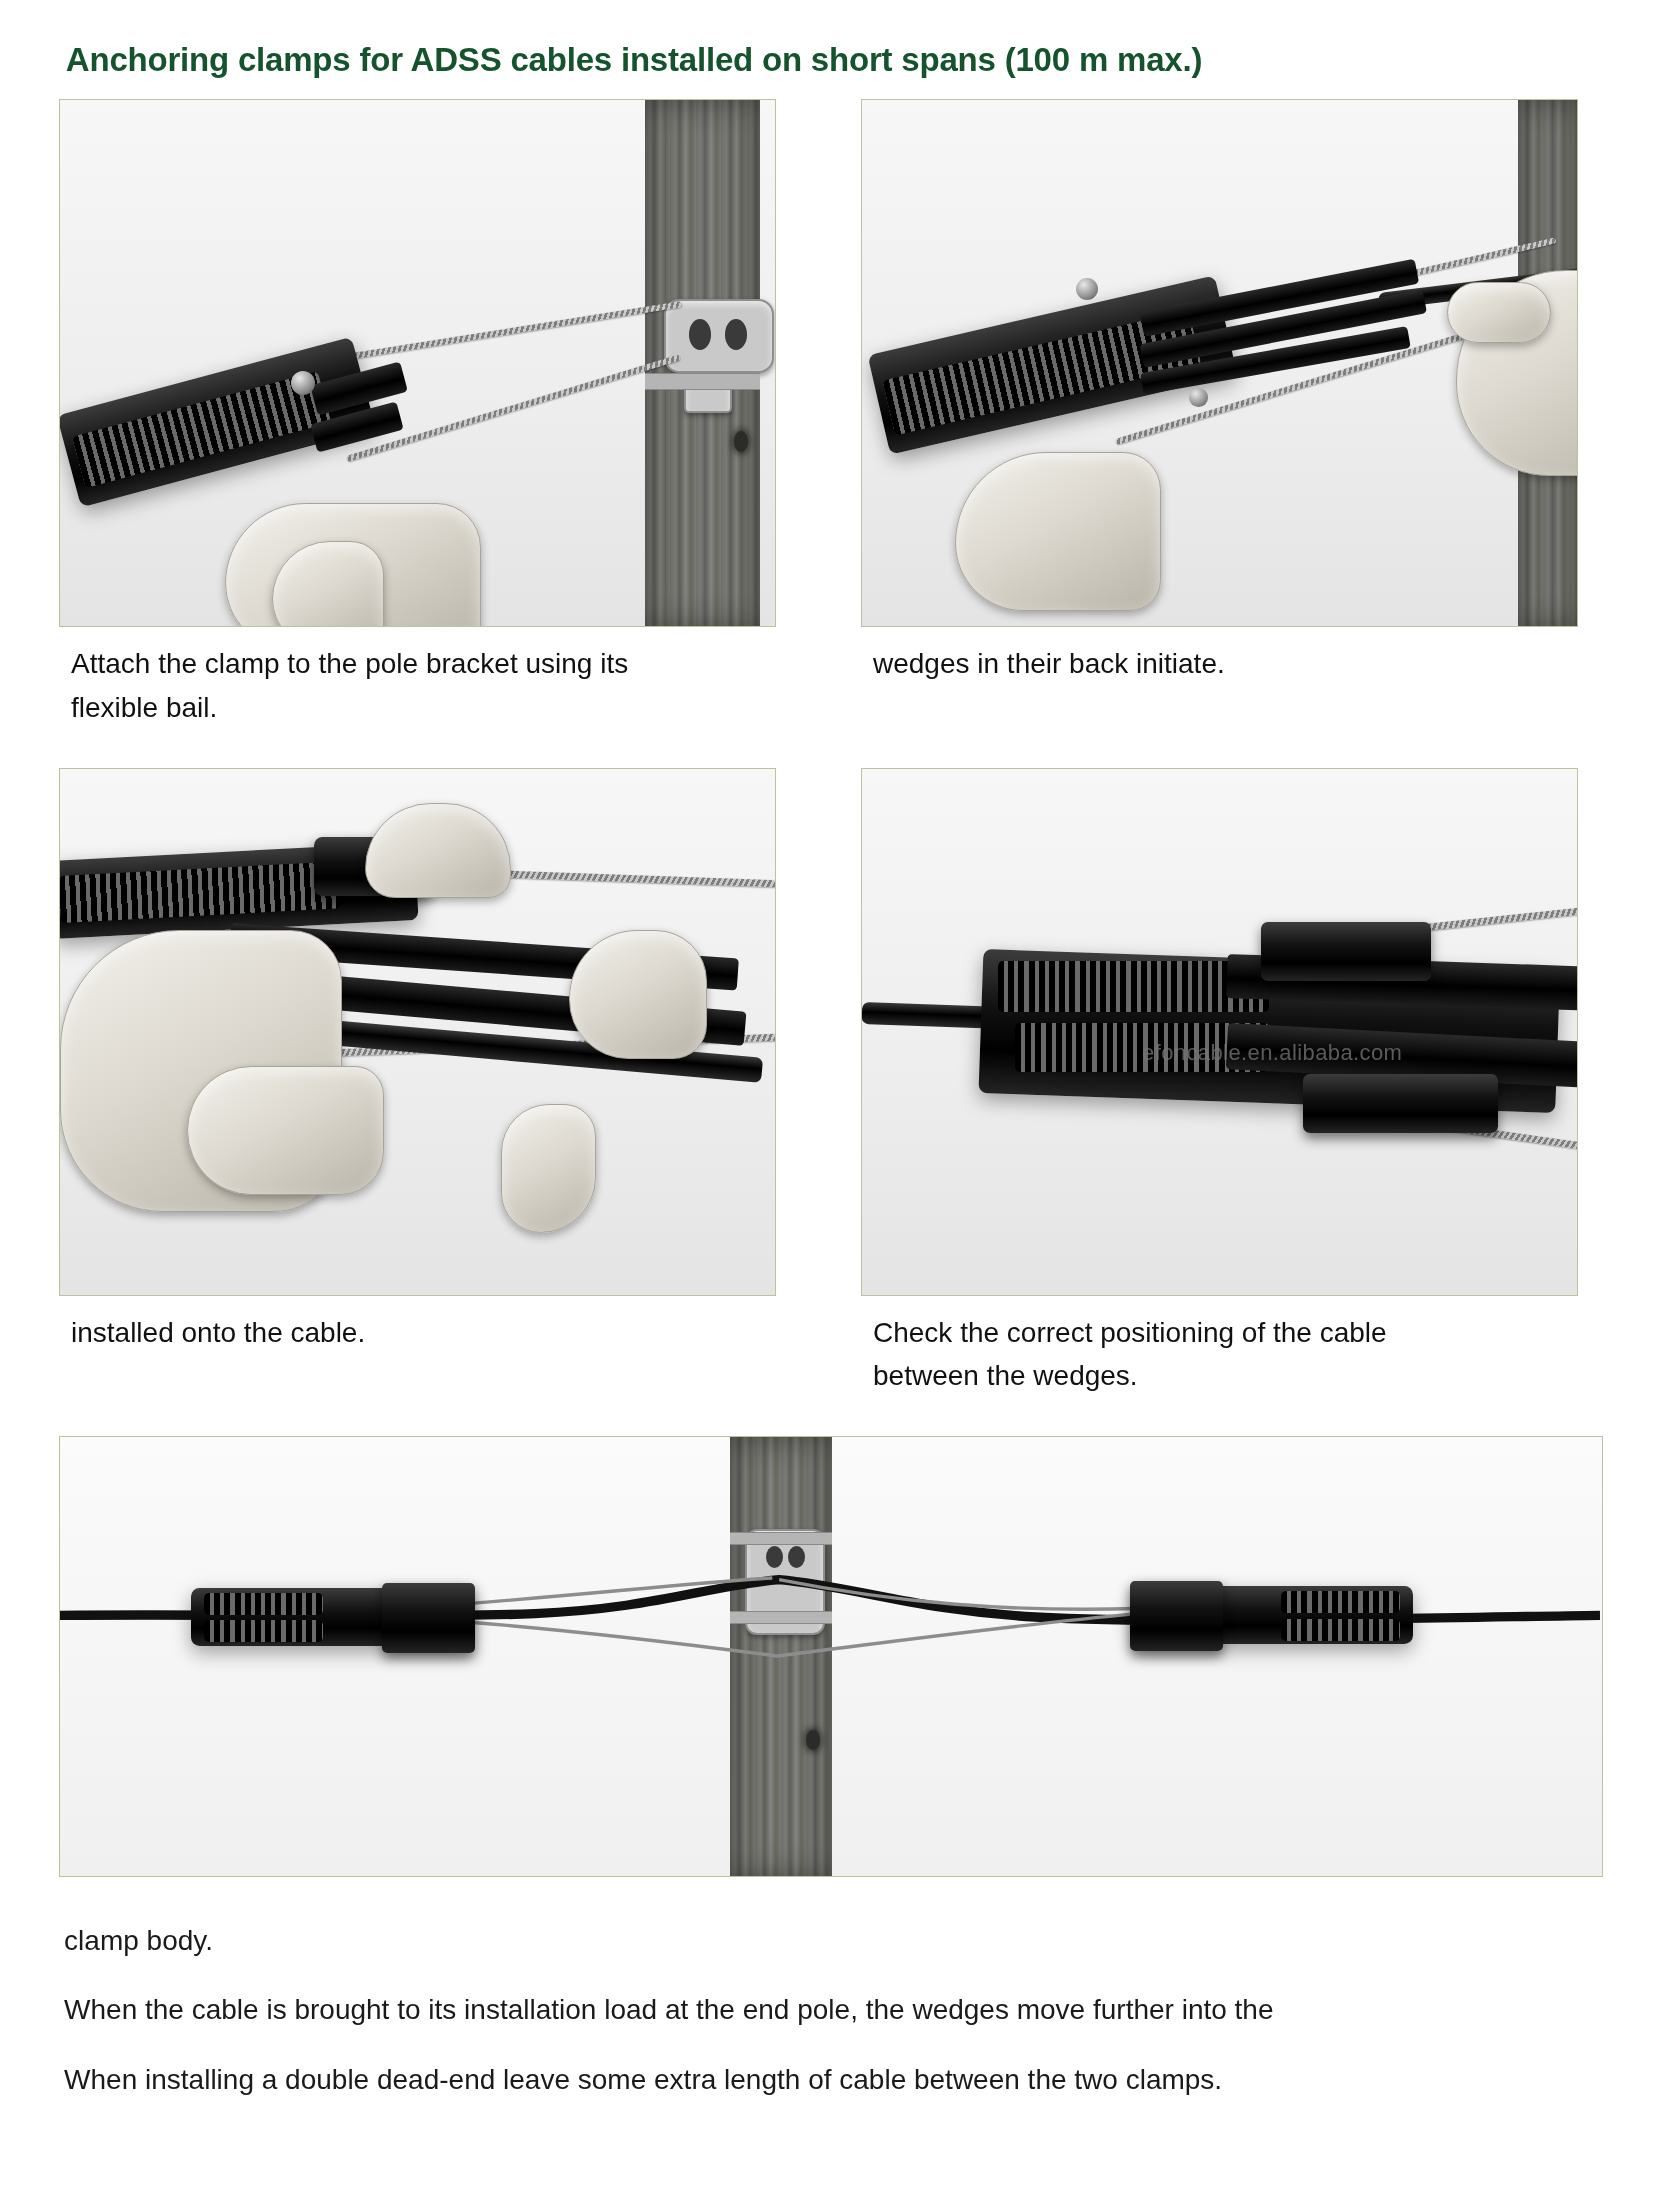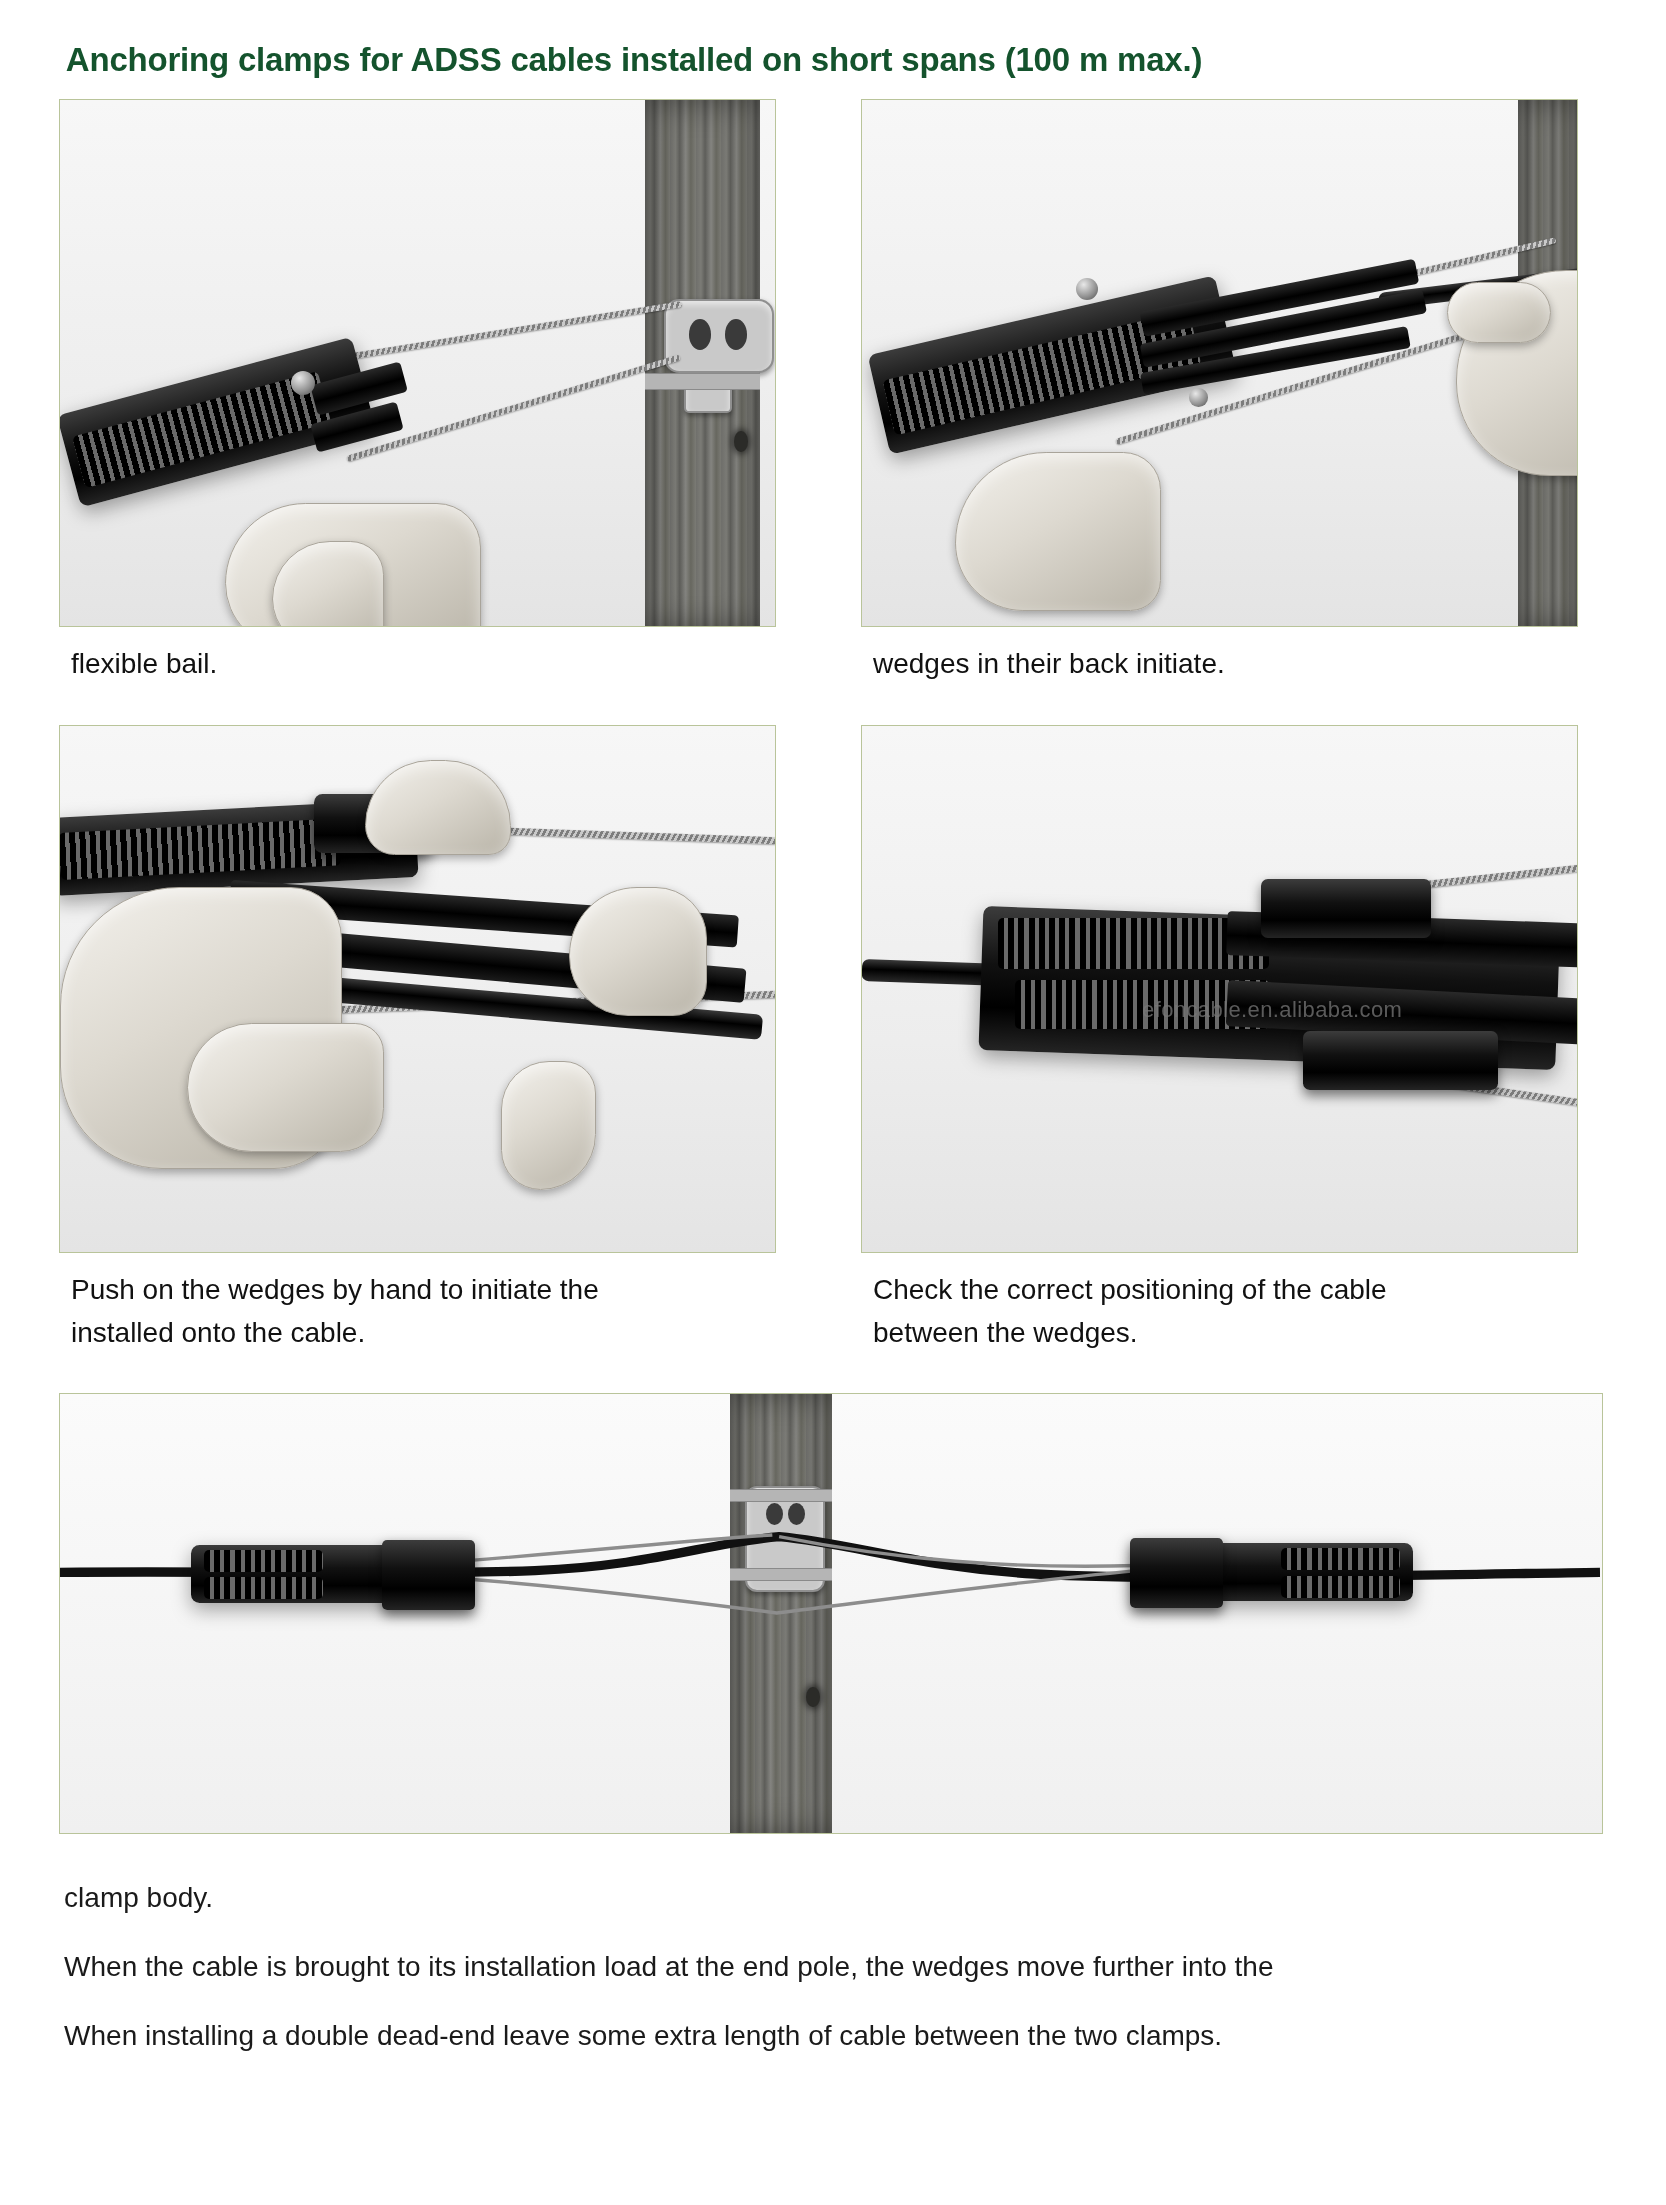--- a/index.html
+++ b/index.html
@@ -180,20 +180,21 @@
           <div class="ribs" style="left:18.7px;top:336px;width:254px;height:53px;transform:rotate(-15deg);transform-origin:left center;"></div>
           <div class="wedge" style="left:254px;top:285px;width:93px;height:30.5px;transform:rotate(-15deg);transform-origin:left center;"></div>
           <div class="wedge" style="left:254px;top:324px;width:89px;height:29px;transform:rotate(-15deg);transform-origin:left center;"></div>
           <div class="bolt" style="left:231px;top:271px;width:24px;height:24px;"></div>
 
           <div class="glove" style="left:165px;top:403px;width:254px;height:144px;border-radius:93px 51px 25.4px 76px;"></div>
           <div class="glove" style="left:212px;top:441px;width:110px;height:106px;border-radius:59px 34px 17px 51px;"></div>
         </div>
       </div>
       <div class="caption">
+        <p>Attach the clamp to the pole bracket using its</p>
         <p>flexible bail.</p>
       </div>
     </div>
 
     <div class="step step-block">
       <div class="fig fig-2">
         <div class="photo">
           <div class="pole" style="right:0;top:0;width:59px;height:528px;"></div>
 
           <div class="wire" style="left:305px;top:227px;width:399px;height:6px;transform:rotate(-13deg);transform-origin:left center;"></div>
@@ -231,21 +232,20 @@
           <div class="clamp-body" style="left:254px;top:68px;width:119px;height:59px;"></div>
 
           <div class="glove" style="left:0px;top:161px;width:280px;height:280px;border-radius:119px 51px 68px 102px;"></div>
           <div class="glove" style="left:127px;top:297px;width:195px;height:127px;border-radius:76px 34px 51px 76px;"></div>
           <div class="glove" style="left:305px;top:34px;width:144px;height:93px;border-radius:76px 76px 25.4px 34px;"></div>
           <div class="glove" style="left:441px;top:335px;width:93px;height:127px;border-radius:51px 34px 59px 42px;"></div>
           <div class="glove" style="left:509px;top:161px;width:136px;height:127px;border-radius:68px 51px 34px 59px;"></div>
         </div>
       </div>
       <div class="caption">
-        <p>Push on the wedges by hand to initiate the</p>
         <p>installed onto the cable.</p>
       </div>
     </div>
 
     <div class="step step-block">
       <div class="fig fig-4">
         <div class="photo">
           <div class="wire" style="left:458px;top:166px;width:322px;height:6.8px;transform:rotate(-6deg);transform-origin:left center;"></div>
           <div class="wire" style="left:475px;top:339px;width:322px;height:6.8px;transform:rotate(8deg);transform-origin:left center;"></div>
           <div class="cable" style="left:0px;top:233px;width:254px;height:22px;transform:rotate(2deg);transform-origin:left center;"></div>

